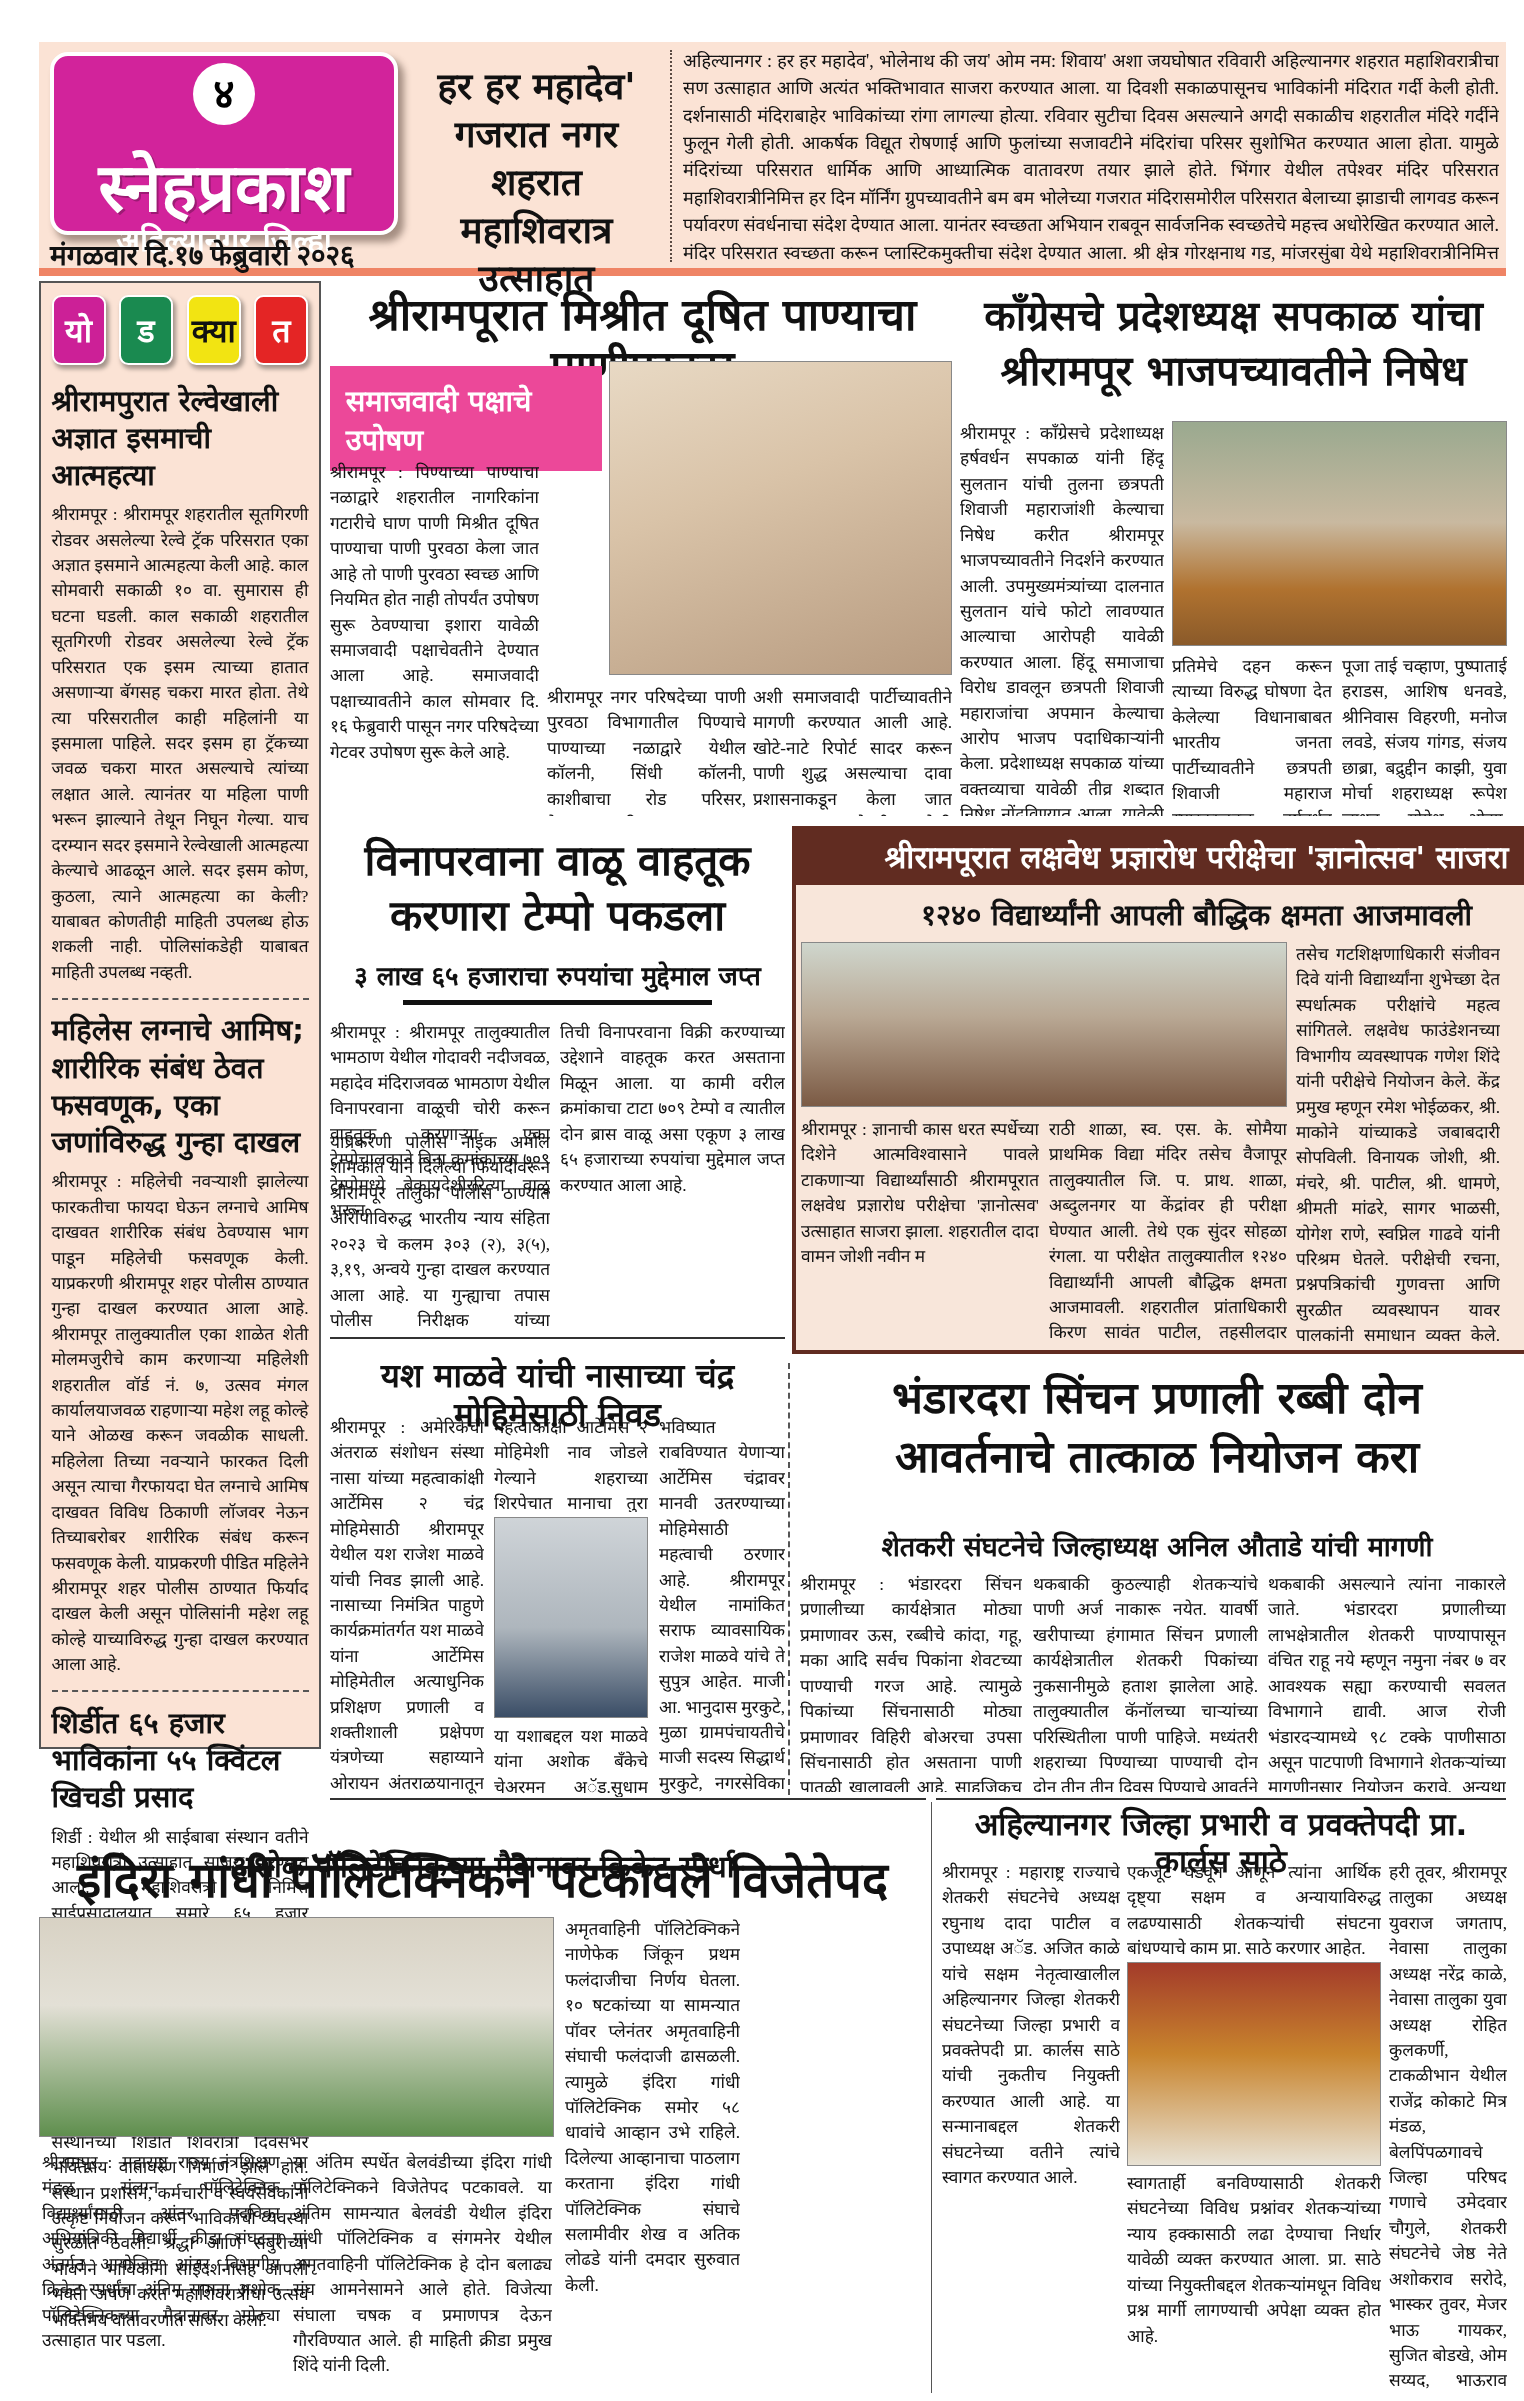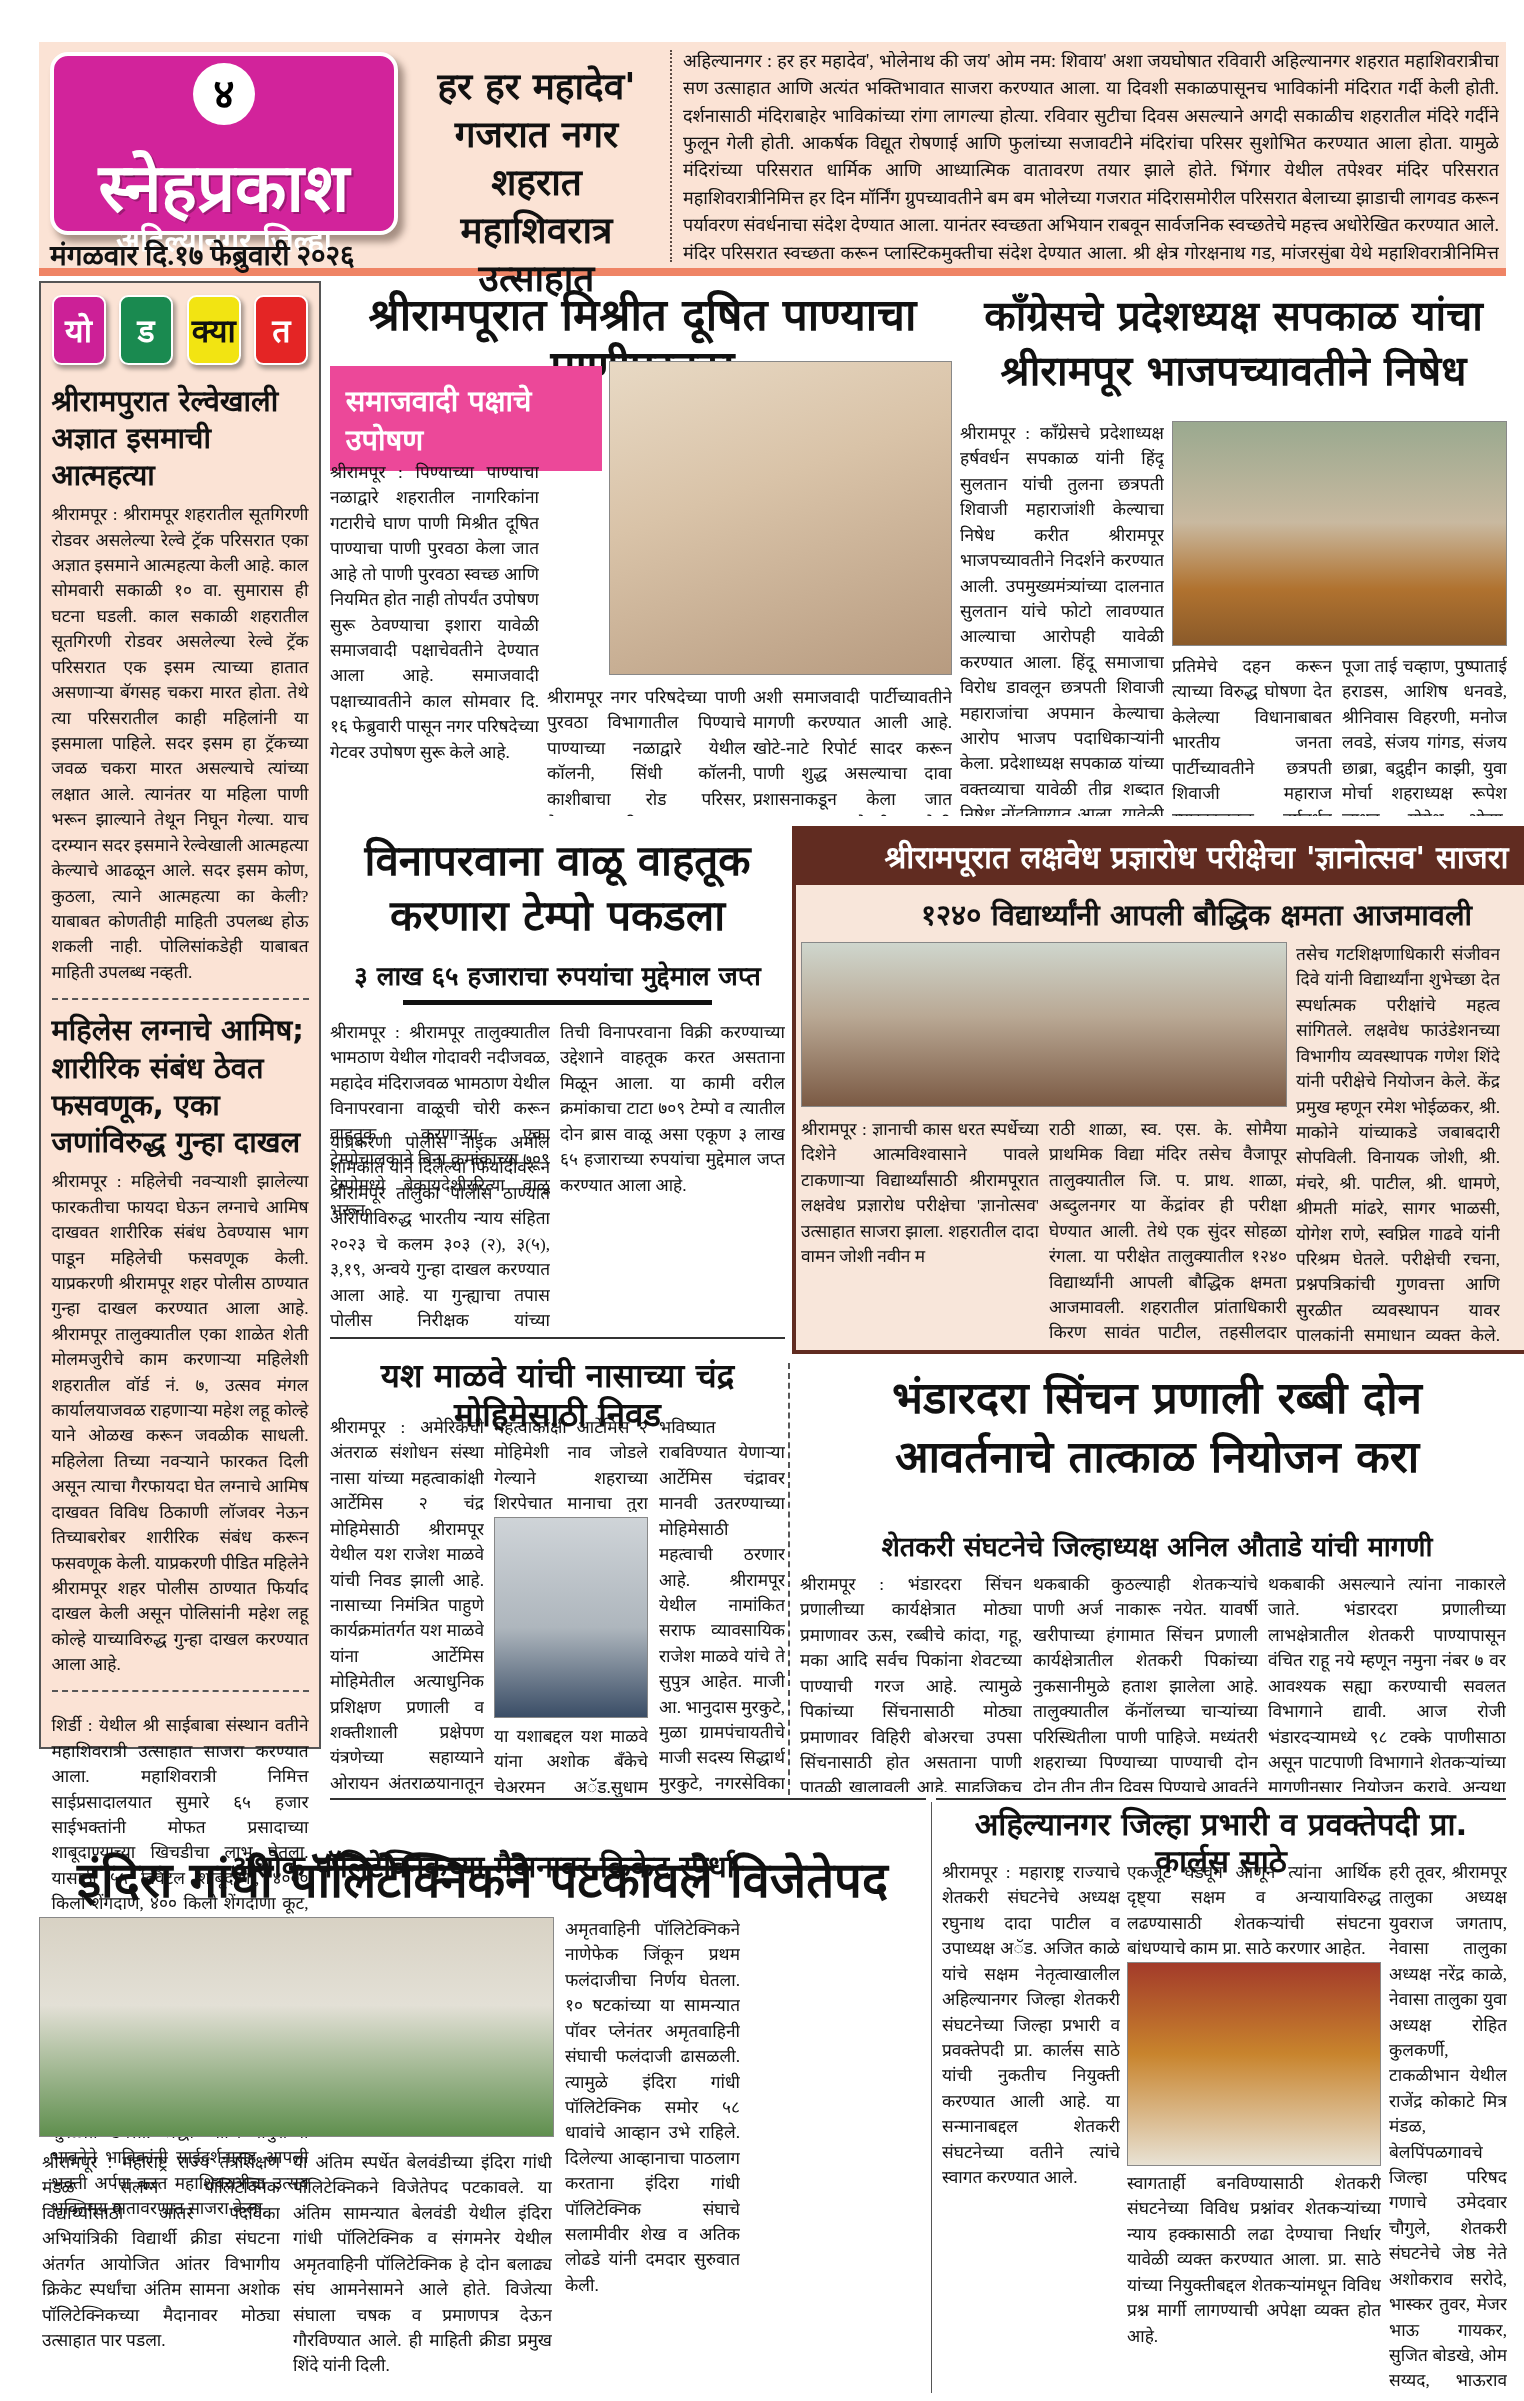--- a/index.html
+++ b/index.html
@@ -84,20 +84,21 @@
     </div>
     <div style="height:18px;"></div>
     <div class="rail-head">श्रीरामपुरात रेल्वेखाली अज्ञात इसमाची आत्महत्या</div>
     <div style="height:8.4px;"></div>
     <div class="body-col">श्रीरामपूर : श्रीरामपूर शहरातील सूतगिरणी रोडवर असलेल्या रेल्वे ट्रॅक परिसरात एका अज्ञात इसमाने आत्महत्या केली आहे. काल सोमवारी सकाळी १० वा. सुमारास ही घटना घडली. काल सकाळी शहरातील सूतगिरणी रोडवर असलेल्या रेल्वे ट्रॅक परिसरात एक इसम त्याच्या हातात असणाऱ्या बॅगसह चकरा मारत होता. तेथे त्या परिसरातील काही महिलांनी या इसमाला पाहिले. सदर इसम हा ट्रॅकच्या जवळ चकरा मारत असल्याचे त्यांच्या लक्षात आले. त्यानंतर या महिला पाणी भरून झाल्याने तेथून निघून गेल्या. याच दरम्यान सदर इसमाने रेल्वेखाली आत्महत्या केल्याचे आढळून आले. सदर इसम कोण, कुठला, त्याने आत्महत्या का केली? याबाबत कोणतीही माहिती उपलब्ध होऊ शकली नाही. पोलिसांकडेही याबाबत माहिती उपलब्ध नव्हती.</div>
     <div class="dashed-h" style="margin:12.6px 0;"></div>
     <div class="rail-head">महिलेस लग्नाचे आमिष; शारीरिक संबंध ठेवत फसवणूक, एका जणांविरुद्ध गुन्हा दाखल</div>
     <div style="height:8.4px;"></div>
     <div class="body-col">श्रीरामपूर : महिलेची नवऱ्याशी झालेल्या फारकतीचा फायदा घेऊन लग्नाचे आमिष दाखवत शारीरिक संबंध ठेवण्यास भाग पाडून महिलेची फसवणूक केली. याप्रकरणी श्रीरामपूर शहर पोलीस ठाण्यात गुन्हा दाखल करण्यात आला आहे. श्रीरामपूर तालुक्यातील एका शाळेत शेती मोलमजुरीचे काम करणाऱ्या महिलेशी शहरातील वॉर्ड नं. ७, उत्सव मंगल कार्यालयाजवळ राहणाऱ्या महेश लहू कोल्हे याने ओळख करून जवळीक साधली. महिलेला तिच्या नवऱ्याने फारकत दिली असून त्याचा गैरफायदा घेत लग्नाचे आमिष दाखवत विविध ठिकाणी लॉजवर नेऊन तिच्याबरोबर शारीरिक संबंध करून फसवणूक केली. याप्रकरणी पीडित महिलेने श्रीरामपूर शहर पोलीस ठाण्यात फिर्याद दाखल केली असून पोलिसांनी महेश लहू कोल्हे याच्याविरुद्ध गुन्हा दाखल करण्यात आला आहे.</div>
     <div class="dashed-h" style="margin:12.6px 0;"></div>
+    <div class="rail-head">शिर्डीत ६५ हजार भाविकांना ५५ क्विंटल खिचडी प्रसाद</div>
     <div style="height:8.4px;"></div>
     <div class="body-col">शिर्डी : येथील श्री साईबाबा संस्थान वतीने महाशिवरात्री उत्साहात साजरा करण्यात आला. महाशिवरात्री निमित्त साईप्रसादालयात सुमारे ६५ हजार साईभक्तांनी मोफत प्रसादाच्या शाबूदाण्याच्या खिचडीचा लाभ घेतला. यासाठी ५५ क्विंटल शाबूदाणा, ४००० किलो शेंगदाणे, ४०० किलो शेंगदाणा कूट, १५० किलो शेंगदाणा तेल आणि २००० किलो बटाट्याचा वापर करण्यात आला. या प्रसादाचे एकूण २७ हजार ५०१ नाश्ता पाकिटांद्वारे वितरण करण्यात आले. संस्थानच्या शिर्डीत शिवरात्री दिवसभर भक्तिमय वातावरण निर्माण झाले होते. संस्थान प्रशासन, कर्मचारी व स्वयंसेवकांनी उत्कृष्ट नियोजन करून भाविकांची व्यवस्था सुरळीत ठेवली. श्रद्धा आणि सबुरीच्या भावनेने भाविकांनी साईदर्शनासह आपली भक्ती अर्पण करत महाशिवरात्रीचा उत्सव भक्तिमय वातावरणात साजरा केला.</div>
   </div>
 
   <div class="abs h-big" style="left:330px;top:289px;width:625px;font-size:44px;">श्रीरामपूरात मिश्रीत दूषित पाण्याचा पाणीपुरवठा</div>
   <div class="abs blue-label" style="left:330px;top:366px;width:272px;">समाजवादी पक्षाचे उपोषण</div>
   <div class="abs photo ph-upavas" style="left:609px;top:361px;width:343px;height:314px;"></div>
   <div class="abs body-col" style="left:330px;top:460px;width:209px;height:356px;overflow:hidden;">श्रीरामपूर : पिण्याच्या पाण्याचा नळाद्वारे शहरातील नागरिकांना गटारीचे घाण पाणी मिश्रीत दूषित पाण्याचा पाणी पुरवठा केला जात आहे तो पाणी पुरवठा स्वच्छ आणि नियमित होत नाही तोपर्यंत उपोषण सुरू ठेवण्याचा इशारा यावेळी समाजवादी पक्षाचेवतीने देण्यात आला आहे. समाजवादी पक्षाच्यावतीने काल सोमवार दि. १६ फेब्रुवारी पासून नगर परिषदेच्या गेटवर उपोषण सुरू केले आहे.</div>
   <div class="abs body-col" style="left:547px;top:685px;width:199px;height:131px;overflow:hidden;">श्रीरामपूर नगर परिषदेच्या पाणी पुरवठा विभागातील पिण्याचे पाण्याच्या नळाद्वारे येथील कॉलनी, सिंधी कॉलनी, काशीबाचा रोड परिसर, नेहरूनगर परिसर, जमादारनगर अशिया सोसायटी, तसेच श्रीरामपूर शहर आदि भागात पिण्याच्या पाण्याचा नळाद्वारे शहरातील नागरिकांना गटारीचे घाण पाणी मिश्रीत दूषित पाण्याचा पुरवठा केला जात आहे. आ. हेमंत ओगले, नगराध्यक्ष करण ससाणे, मुख्याधिकारी मच्छिंद्र घोलप यांनी जातीने लक्ष घालून त्वरीत नागरिकांच्या या ज्वलंत समस्येमध्ये तात्काळ कायदेशीर पावले उचलावी, शहरातील समस्त नागरिकांना उचित न्याय देत तालुक्यात पिण्याच्या पाण्याचा पुरवठा कसा केला जाईल याकडे लक्ष घालावे या उपोषणाला पाठिंबा दिला.</div>
   <div class="abs body-col" style="left:753px;top:685px;width:199px;height:131px;overflow:hidden;">अशी समाजवादी पार्टीच्यावतीने मागणी करण्यात आली आहे. खोटे-नाटे रिपोर्ट सादर करून पाणी शुद्ध असल्याचा दावा प्रशासनाकडून केला जात असल्याचा आरोपही यावेळी करण्यात आला. यामुळे शहरवासीयांत नाराजी असून नागरिकांच्या आरोग्याशी खेळ सुरू असल्याची भावना व्यक्त होत आहे. यासाठी समाजवादी पक्षाने काल सोमवार दि. १६ फेब्रुवारी २०२६ रोजी पासून नगर परिषदेच्या गेटसमोर उपोषणाला प्रारंभ केला आहे. यावेळी माजी नगरसेवक तसेच पक्षाचे पदाधिकारी व कार्यकर्ते उपस्थित होते. उपोषणाला पाठिंबा दिला.</div>

